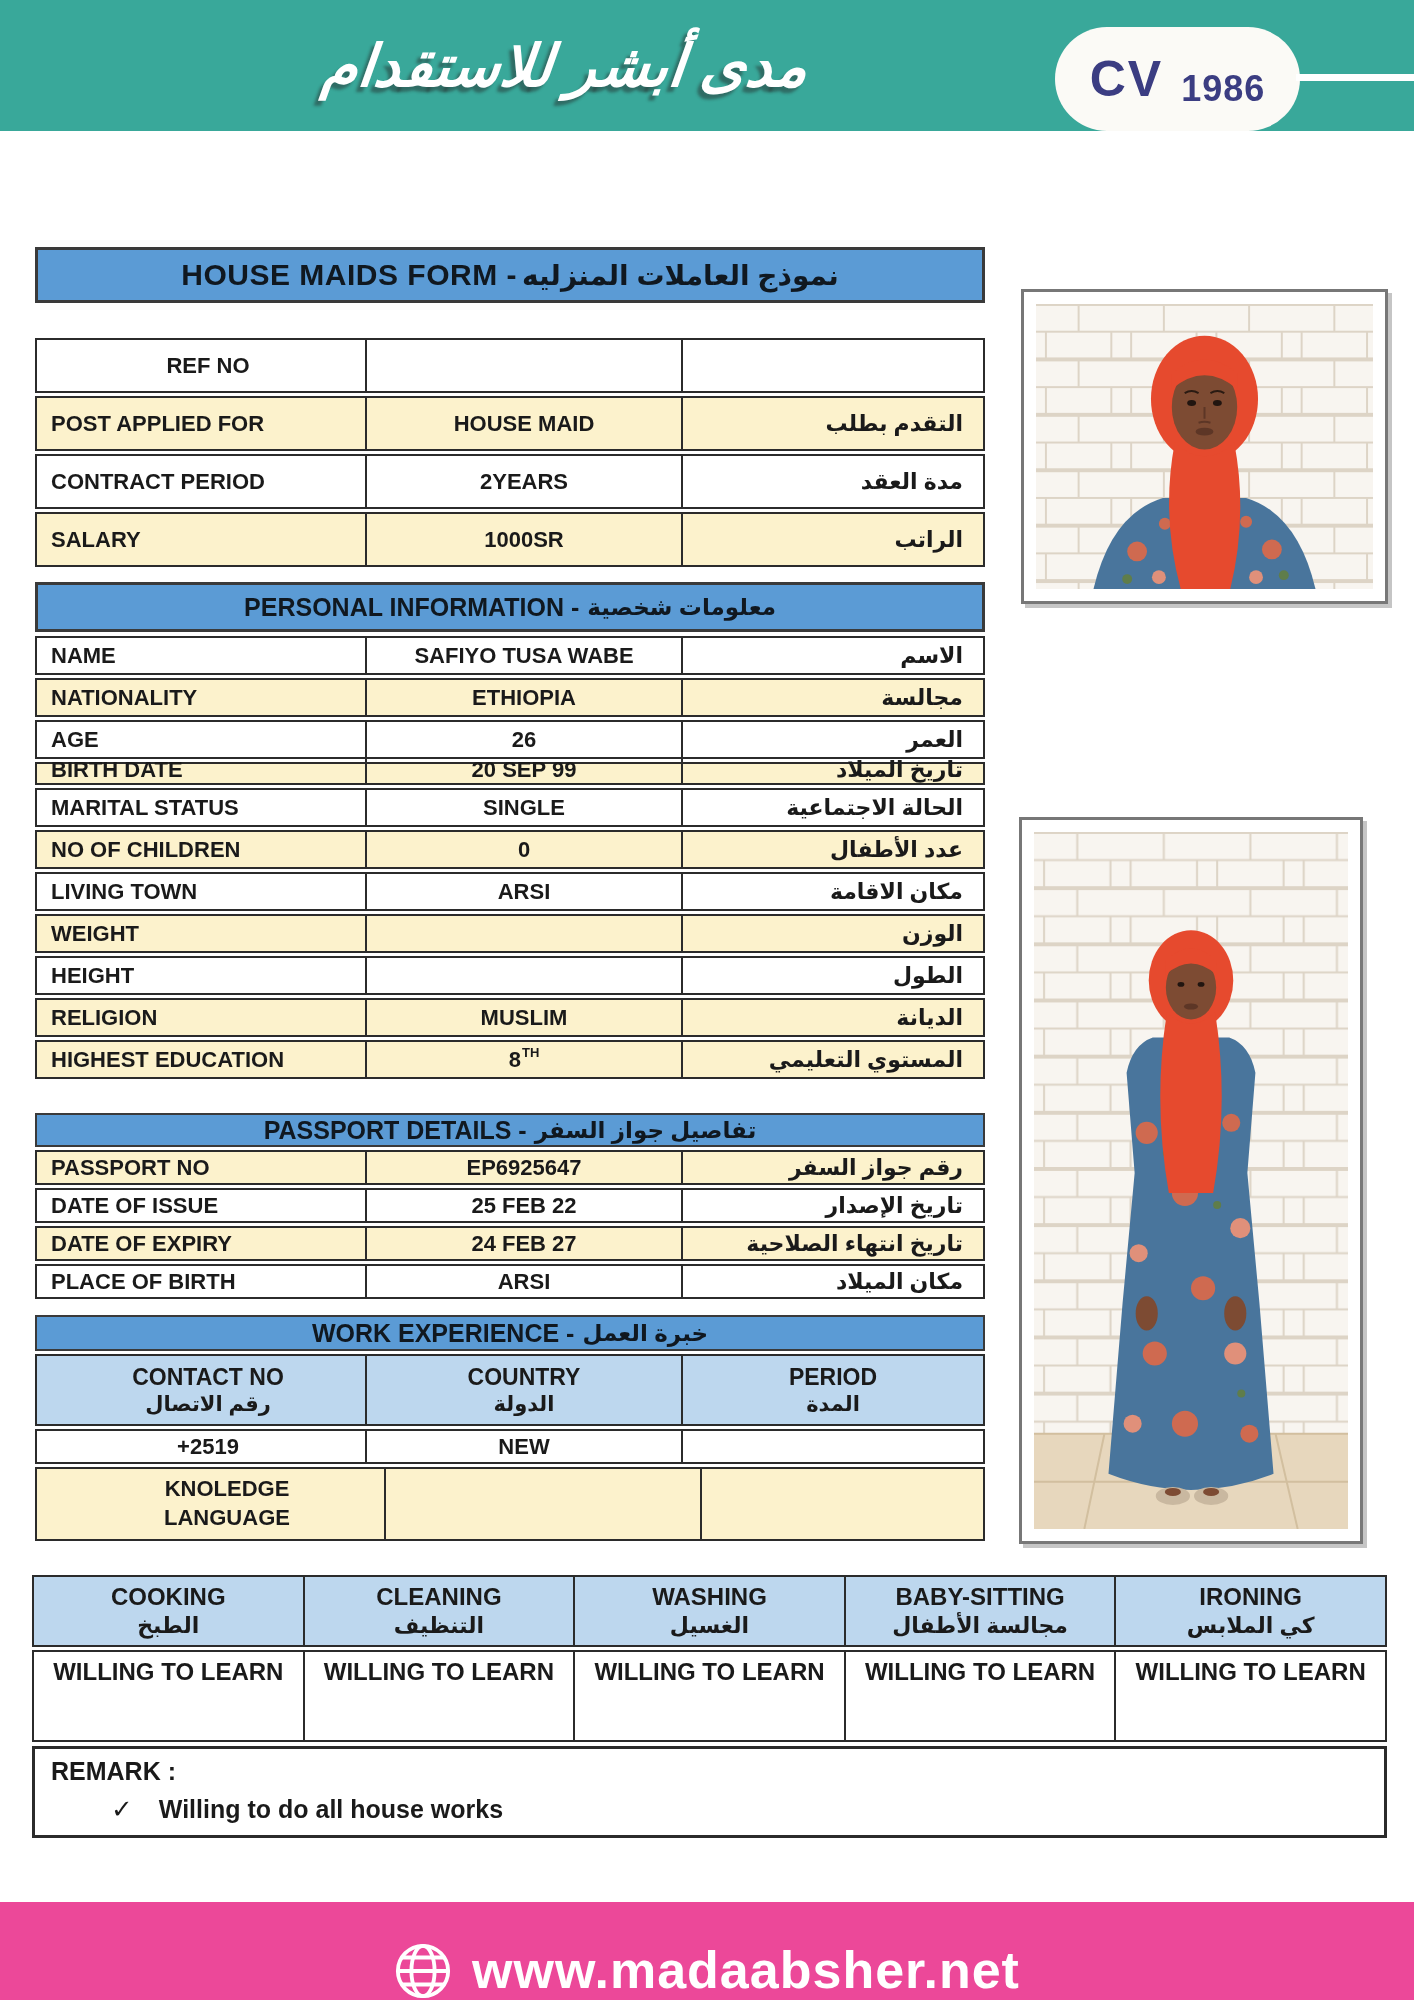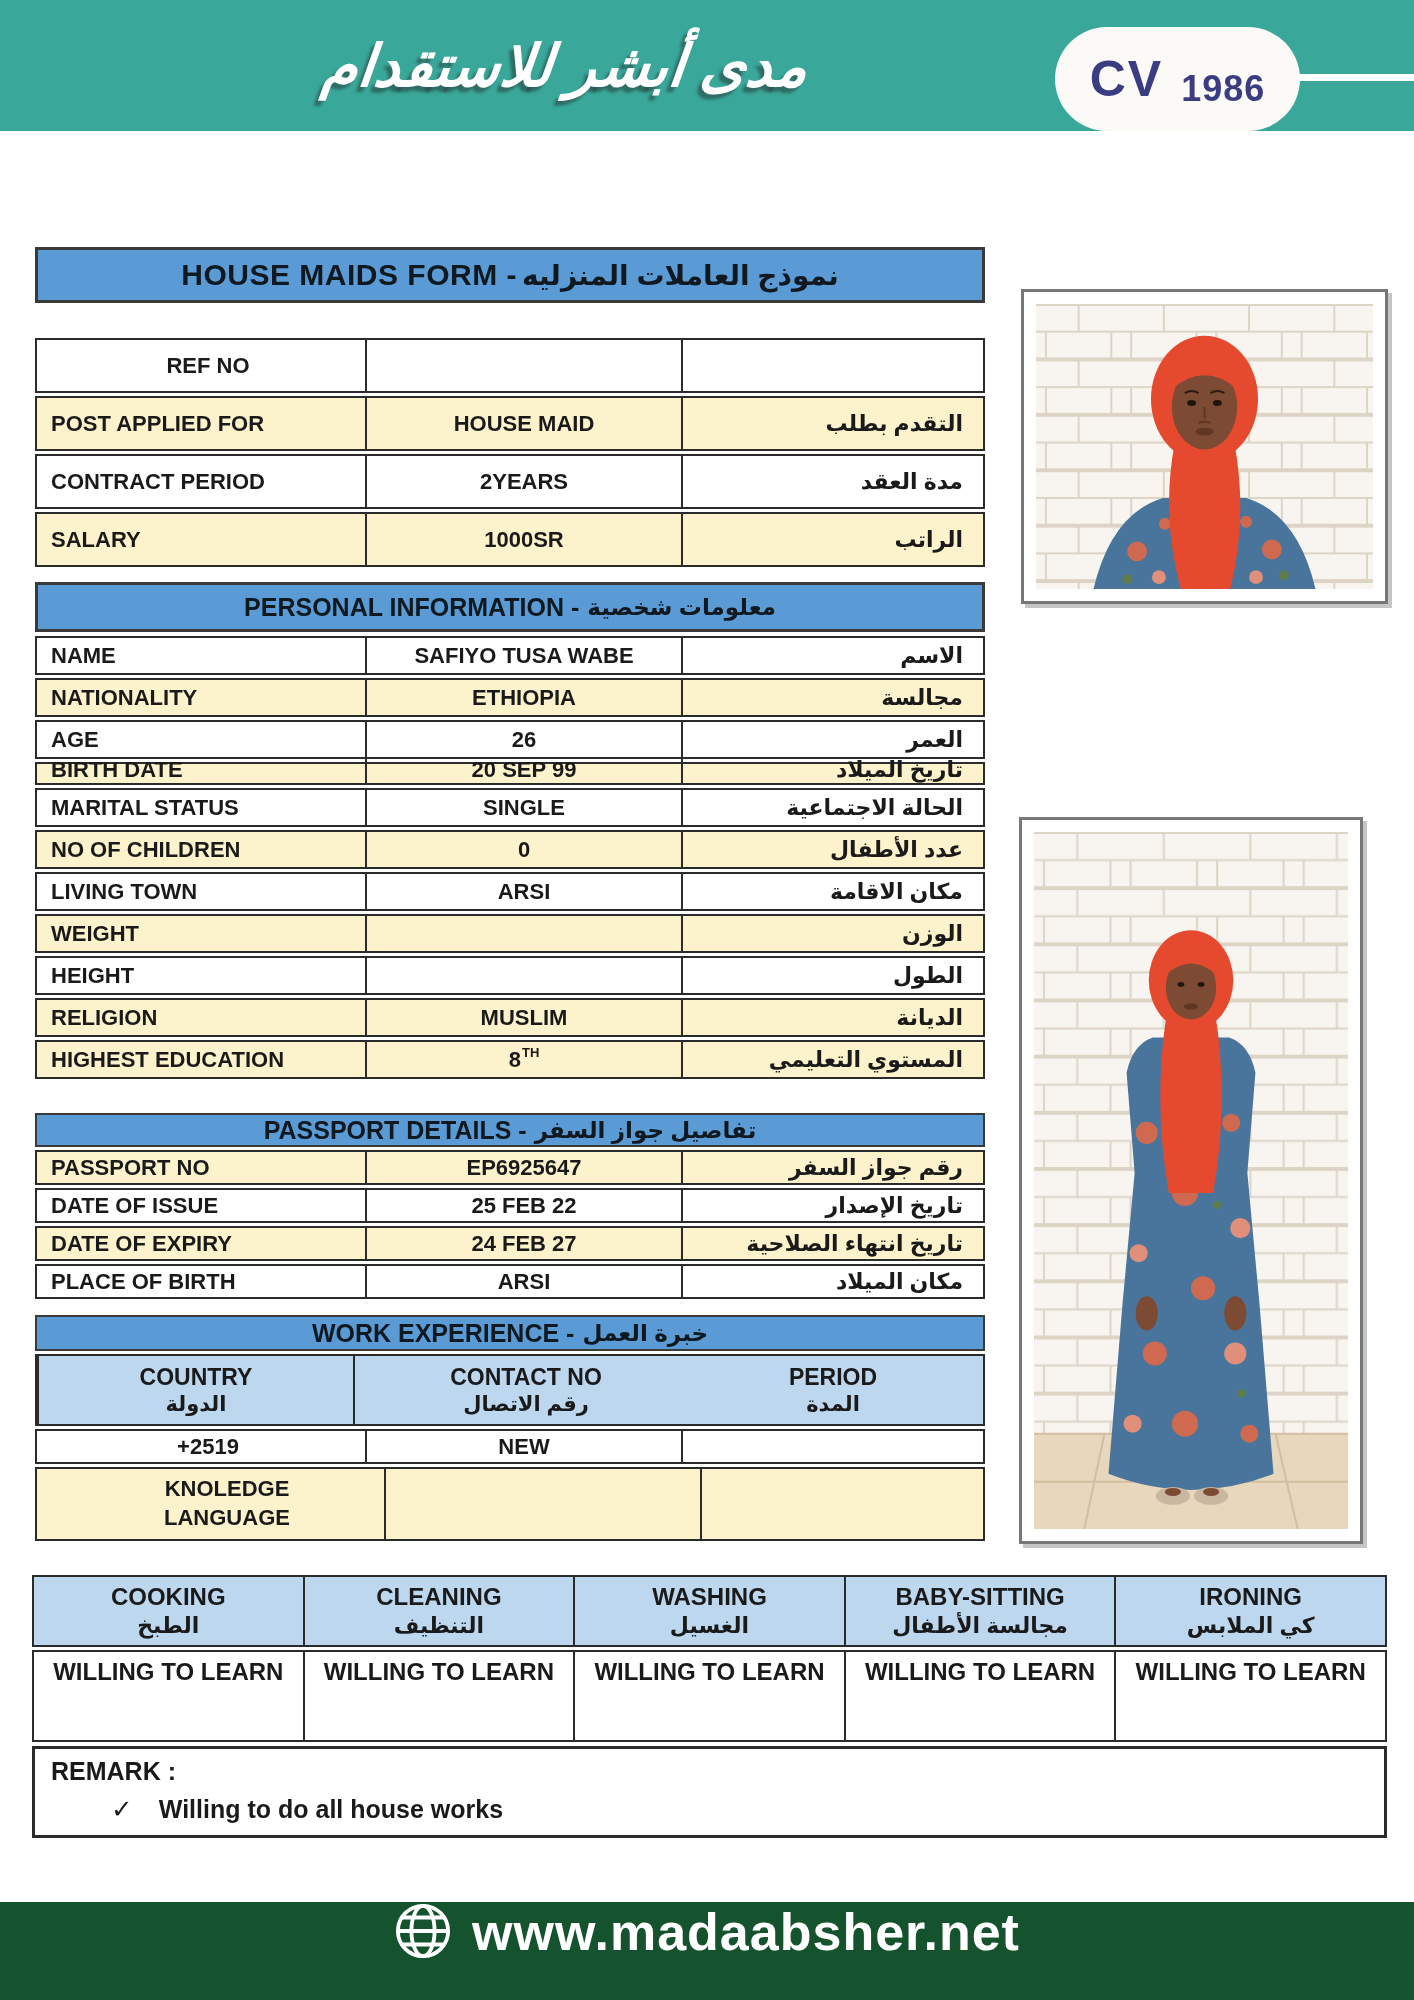--- a/index.html
+++ b/index.html
@@ -97,22 +97,22 @@
     position:absolute;box-sizing:border-box;background:#ffffff;
     border:3px solid #777777;padding:12px;
     box-shadow:4px 4px 0 rgba(90,90,90,.35);
   }
   .photo svg{display:block;width:100%;height:100%;}
   .photo-head{left:1021px;top:289px;width:367px;height:315px;}
   .photo-full{left:1019px;top:817px;width:344px;height:727px;}
 
   
   .footer{
-    position:absolute;left:0;top:1902px;width:1414px;height:98px;background:#14532d;
-    display:flex;align-items:flex-start;justify-content:center;gap:20px;
+    position:absolute;left:0;top:1902px;width:1414px;height:98px;background:#ec4899;
+    display:flex;align-items:flex-end;justify-content:center;gap:20px;
   }
   .footer-url{color:#ffffff;font-size:52px;font-weight:bold;letter-spacing:1px;}
   .globe{width:58px;height:58px;}
 </style>
 </head>
 <body>
 
 <div class="page">
 
   <div class="banner">
@@ -281,27 +281,27 @@
         </div>
     </div>
   </div>
 
   <div class="section-head" style="top:1315px;height:36px;border-width:2px;">
     <span class="en">WORK EXPERIENCE -</span>
     <span class="ar">خبرة العمل</span>
   </div>
   <div class="tbl" style="top:1354px;">
     <div class="trow lblue" style="height:72px;">
+      <div class="cell c1 center wh">
+        <span class="en">CONTACT NO</span>
+        <span class="ar">رقم الاتصال</span>
+      </div>
       <div class="cell c2 wh">
         <span class="en">COUNTRY</span>
         <span class="ar">الدولة</span>
-      </div>
-      <div class="cell c1 center wh">
-        <span class="en">CONTACT NO</span>
-        <span class="ar">رقم الاتصال</span>
       </div>
       <div class="cell c3 wh" style="justify-content:center;padding-right:0;align-items:center;">
         <span class="en">PERIOD</span>
         <span class="ar">المدة</span>
       </div>
     </div>
     <div class="trow" style="height:35px;">
       <div class="cell c1 center">+2519</div>
       <div class="cell c2">NEW</div>
       <div class="cell c3" style="justify-content:center;padding-right:0;"></div>

